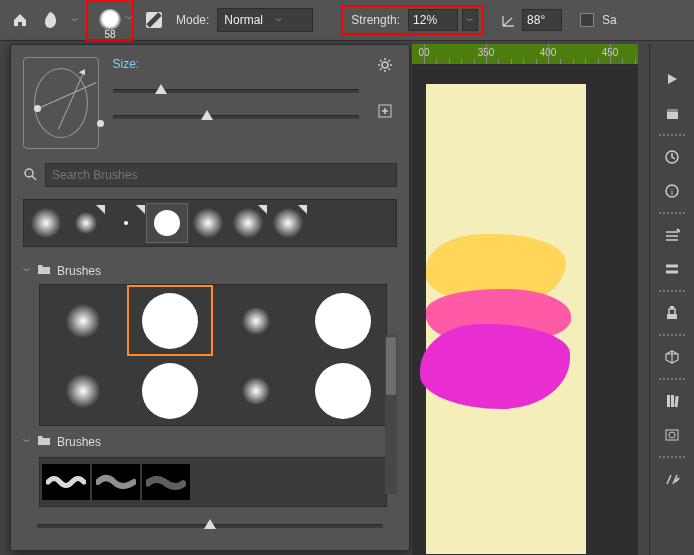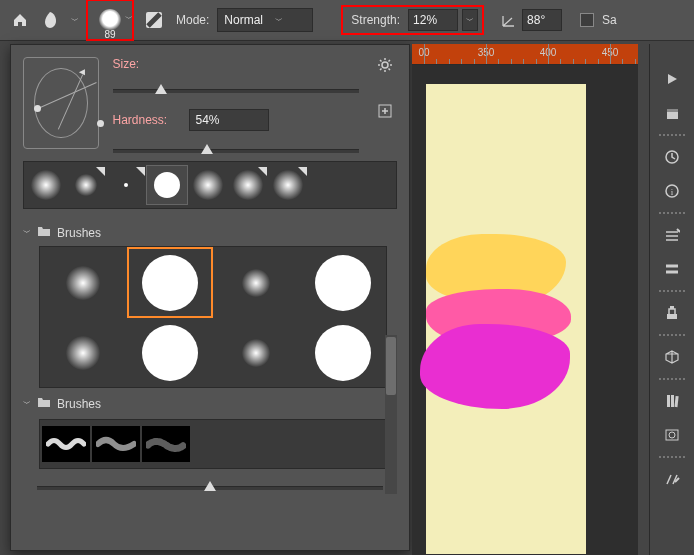--- a/index.html
+++ b/index.html
@@ -100,21 +100,21 @@
     position: absolute; left: 46px; top: 14px; width: 1px; height: 60px;
     background: #aaa; transform: rotate(24deg);
   }
   .angle-dot { position: absolute; width: 7px; height: 7px; border-radius: 50%; background: #ddd; }
   .angle-arrow { position:absolute; font-size:10px; color:#ddd; }
 
   .size-hard {
     flex: 1; display: flex; flex-direction: column; gap: 12px;
   }
   .sh-row { display: flex; align-items: center; gap: 10px; }
-  .sh-row .lab { width: 66px; color: #fca5a5; }
+  .sh-row .lab { width: 66px; color: #7dd3fc; }
   .sh-val {
     background: #3d3d3d; border: 1px solid #2c2c2c;
     width: 66px; height: 20px; display: flex; align-items: center;
     padding: 0 6px; color: #eee;
   }
   .slider {
     position: relative; height: 14px; width: 246px;
   }
   .slider-track {
     position: absolute; top: 6px; left: 0; right: 0; height: 3px;
@@ -213,21 +213,21 @@
   }
   .bottom-slider .slider-track { top: 7px; }
   .bottom-slider .slider-thumb { top: 2px; left: 50%; margin-left:-6px; }
 
   
   .canvas-area {
     position: absolute; top: 44px; left: 412px; right: 56px; bottom: 0;
     background: #2e2e2e;
   }
   .ruler {
-    height: 20px; background: #c2410c; color: #bbb;
+    height: 20px; background: #4d7c0f; color: #bbb;
     position: relative; font-size: 9px; border-bottom: 1px solid #2a2a2a;
     overflow: hidden;
   }
   .ruler-tick {
     position: absolute; top: 0; width: 1px; height: 20px; background: #888;
   }
   .ruler-lab {
     position: absolute; top: 3px; font-size: 10px; color: #ccc;
     transform: translateX(-50%);
   }
@@ -293,21 +293,21 @@
 
   <div class="tool-btn">
     <svg width="16" height="18" viewBox="0 0 16 18">
         <path d="M6 1 C10 2 12 6 12 10 C12 14 9 17 6 17 C3 17 1 14 1 11 C1 8 3 4 6 1 Z" fill="#ddd"></path>
       </svg>
   </div>
   <div class="chev-small">﹀</div>
 
   <div class="brush-preset">
     <div class="brush-dot"></div>
-    <div class="brush-num">89</div>
+    <div class="brush-num">58</div>
     <div class="chev-small" style="position:absolute;right:-2px;top:12px">﹀</div>
   </div>
 
   <div class="tool-btn">
     <svg width="18" height="18" viewBox="0 0 18 18">
         <rect x="1" y="1" width="16" height="16" rx="2" fill="#ddd"></rect>
         <path d="M3 15 L15 3" stroke="#444" stroke-width="5"></path>
       </svg>
   </div>
 
@@ -353,26 +353,20 @@
       <div class="angle-arrow" style="left:53px;top:8px">◄</div>
     </div>
     <div class="size-hard">
       <div class="sh-row">
         <span class="lab">Size:</span>
       </div>
       <div class="slider">
         <div class="slider-track"></div>
         <div class="slider-thumb" style="left:42px"></div>
       </div>
-      <div class="sh-row">
-        <span class="lab">Hardness:</span>
-        <div class="sh-val">
-            <span>54%</span>
-          </div>
-      </div>
       <div class="slider">
         <div class="slider-track"></div>
         <div class="slider-thumb" style="left:88px"></div>
       </div>
     </div>
     <div class="panel-icons">
       <div>
         <svg width="16" height="16" viewBox="0 0 16 16">
             <circle cx="8" cy="8" r="3" fill="none" stroke="#ccc" stroke-width="1.5"></circle>
             <path d="M8 1 L8 3 M8 13 L8 15 M1 8 L3 8 M13 8 L15 8 M3 3 L4.5 4.5 M11.5 11.5 L13 13 M3 13 L4.5 11.5 M11.5 4.5 L13 3" stroke="#ccc" stroke-width="1.5"></path>
@@ -381,20 +375,29 @@
       <div></div>
       <div>
         <svg width="14" height="14" viewBox="0 0 14 14">
             <rect x="1" y="1" width="12" height="12" fill="none" stroke="#ccc"></rect>
             <path d="M7 4 L7 10 M4 7 L10 7" stroke="#ccc" stroke-width="1.5"></path>
           </svg>
       </div>
     </div>
   </div>
 
+  <div class="search-row">
+    <span>
+      <svg width="14" height="14" viewBox="0 0 14 14">
+          <circle cx="6" cy="6" r="4" fill="none" stroke="#ccc" stroke-width="1.5"></circle>
+          <path d="M9 9 L13 13" stroke="#ccc" stroke-width="1.5"></path>
+        </svg>
+    </span>
+    <input type="text" placeholder="Search Brushes" style="">
+  </div>
 
   <div class="brush-strip">
     <div class="cell">
         <div class="soft-dot"></div>
       </div>
     <div class="cell">
         <div class="soft-dot" style="width:22px;height:22px"></div>
         <div class="badge"></div>
       </div>
     <div class="cell">

